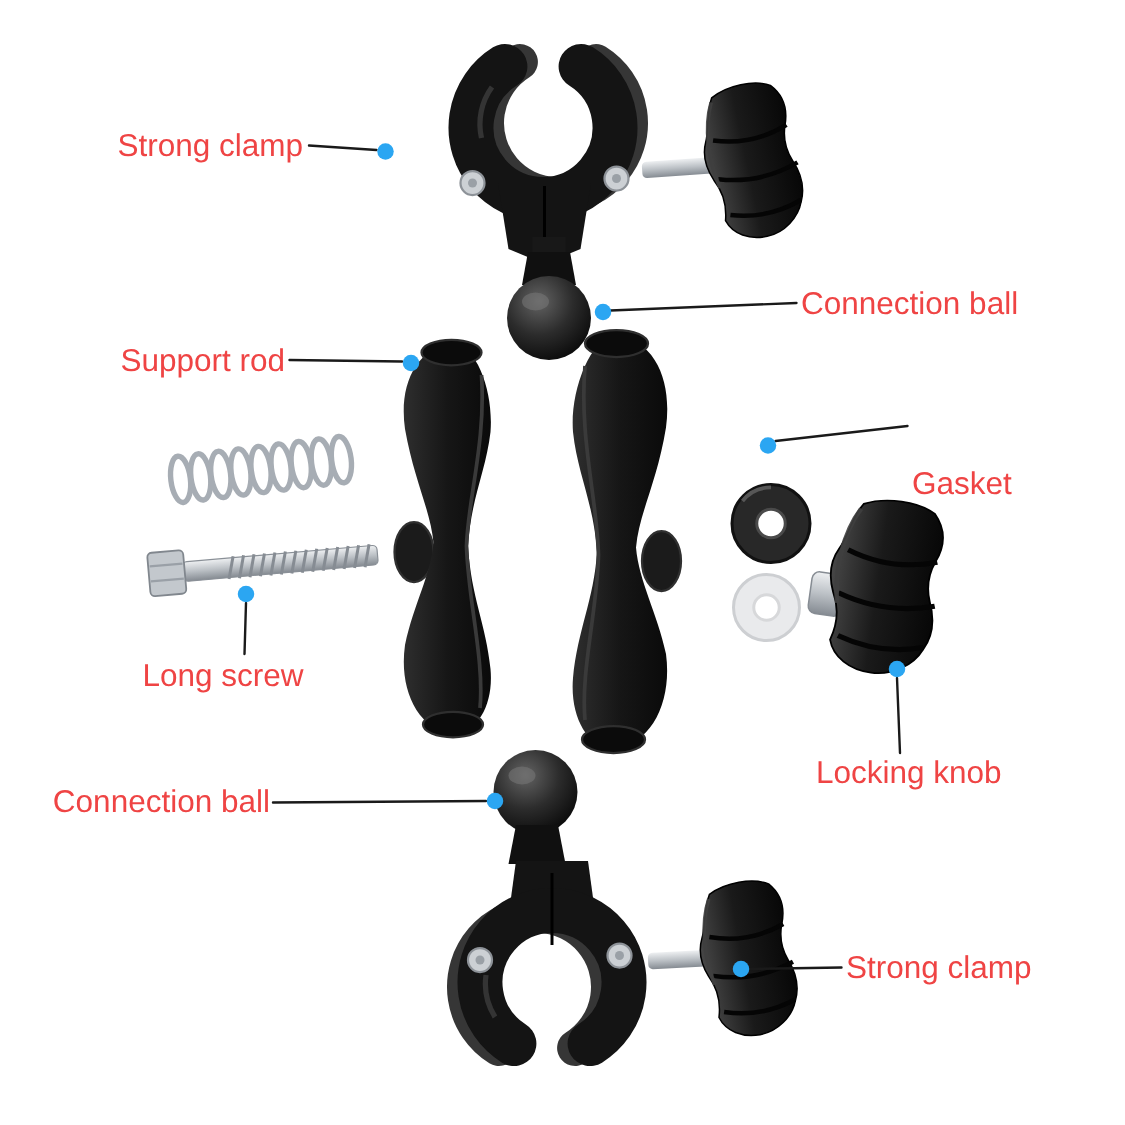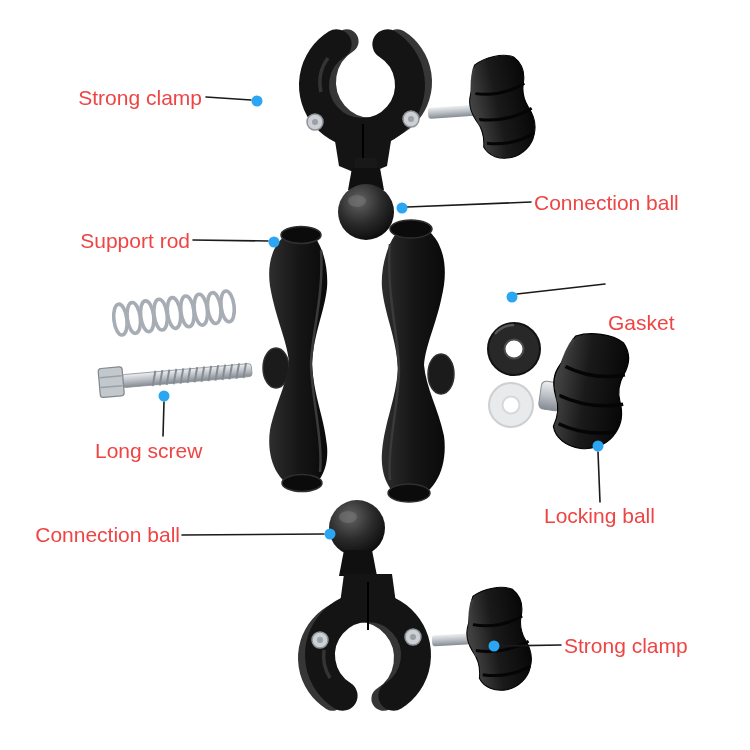--- a/index.html
+++ b/index.html
@@ -171,17 +171,17 @@
       <circle cx="330" cy="534" r="5.5" fill="#2ba6f2"></circle>
       <circle cx="494" cy="646" r="5.5" fill="#2ba6f2"></circle>
     </g>
   </svg>
 
   <div class="label r" style="left:40px;  top:86px;  width:162px;">Strong clamp</div>
   <div class="label" style="left:534px; top:191px;">Connection ball</div>
   <div class="label r" style="left:30px;  top:229px; width:160px;">Support rod</div>
   <div class="label" style="left:608px; top:271px;margin-top:40px;">Gasket</div>
   <div class="label c" style="left:95px;  top:439px; width:136px;">Long screw</div>
-  <div class="label" style="left:544px; top:504px;">Locking ball</div>
+  <div class="label" style="left:544px; top:504px;">Locking knob</div>
   <div class="label r" style="left:20px;  top:523px; width:160px;">Connection ball</div>
   <div class="label" style="left:564px; top:634px;">Strong clamp</div>
 
 </div>
 
 </body></html>

